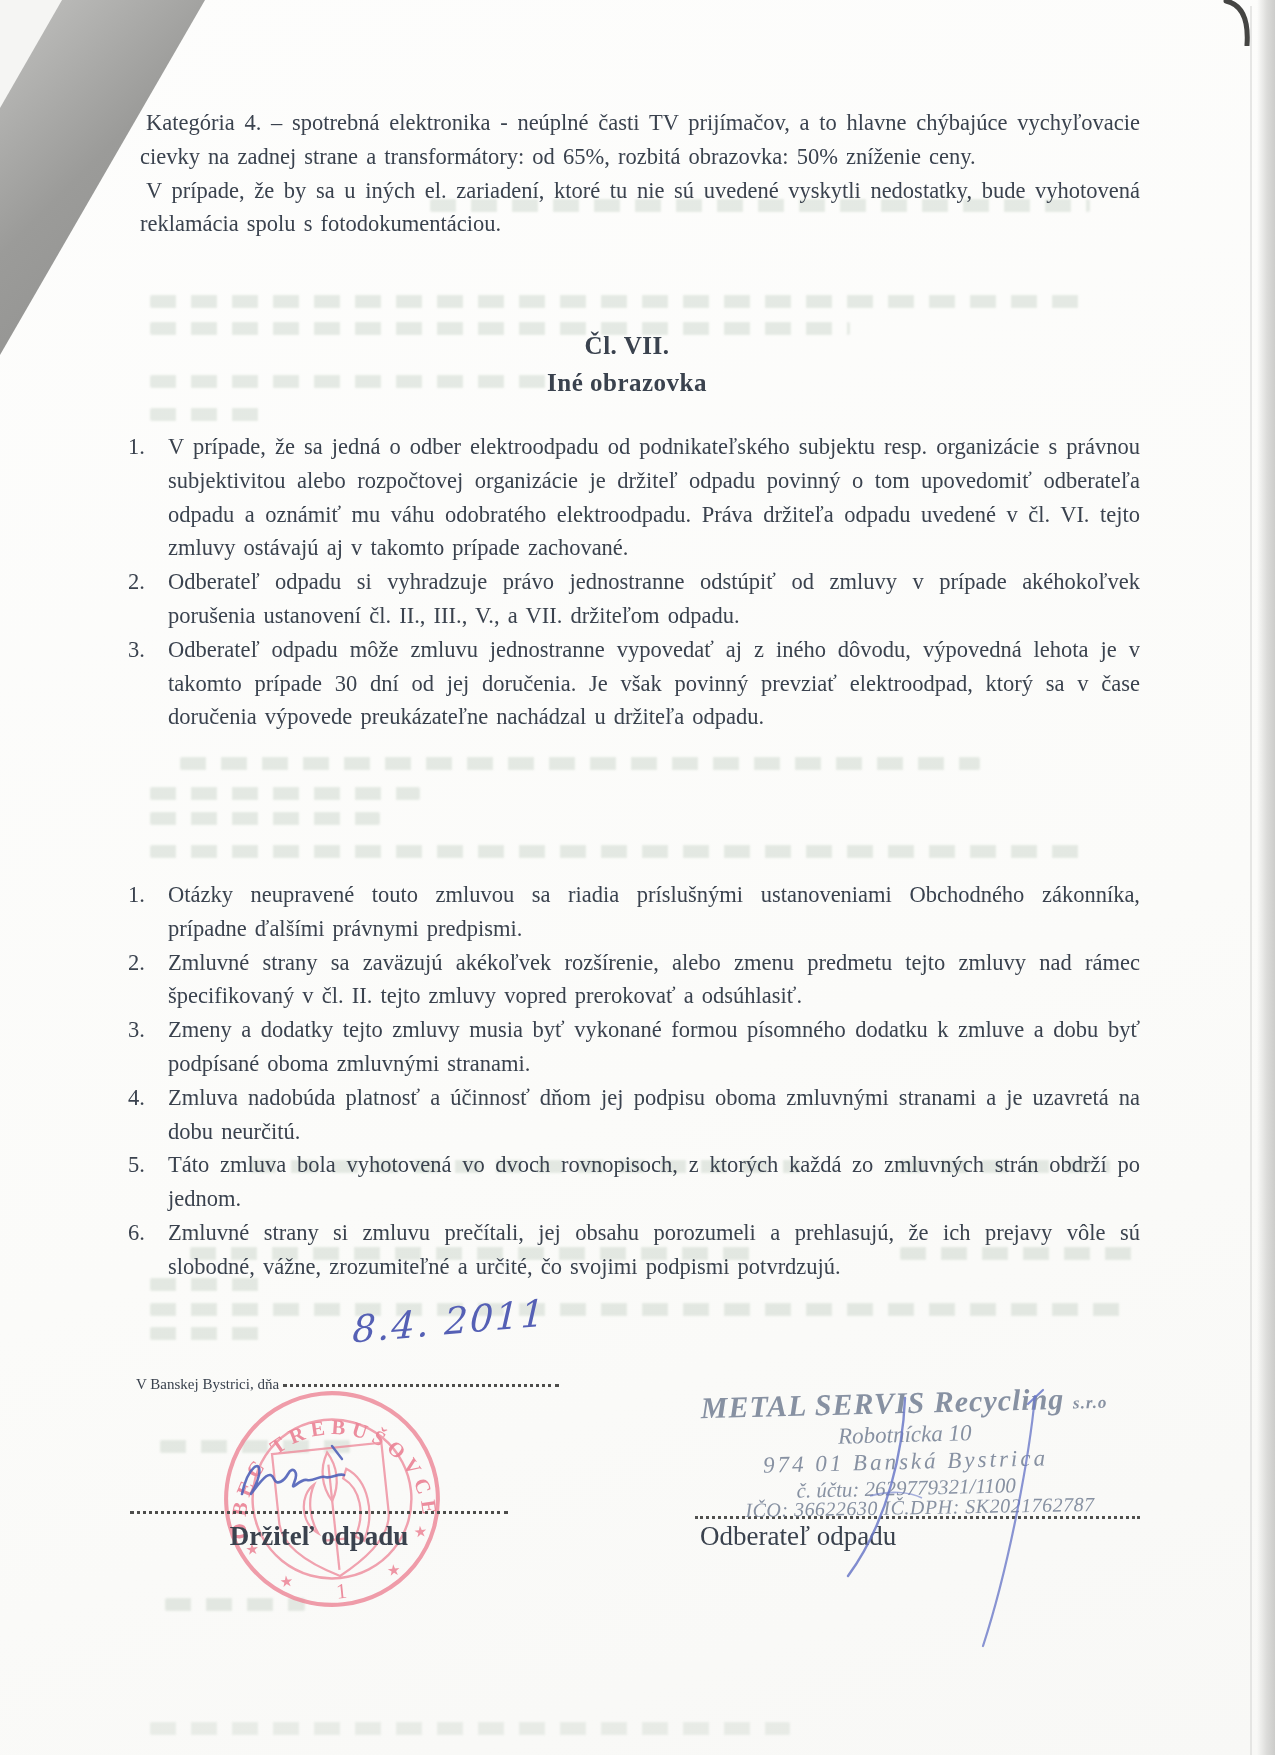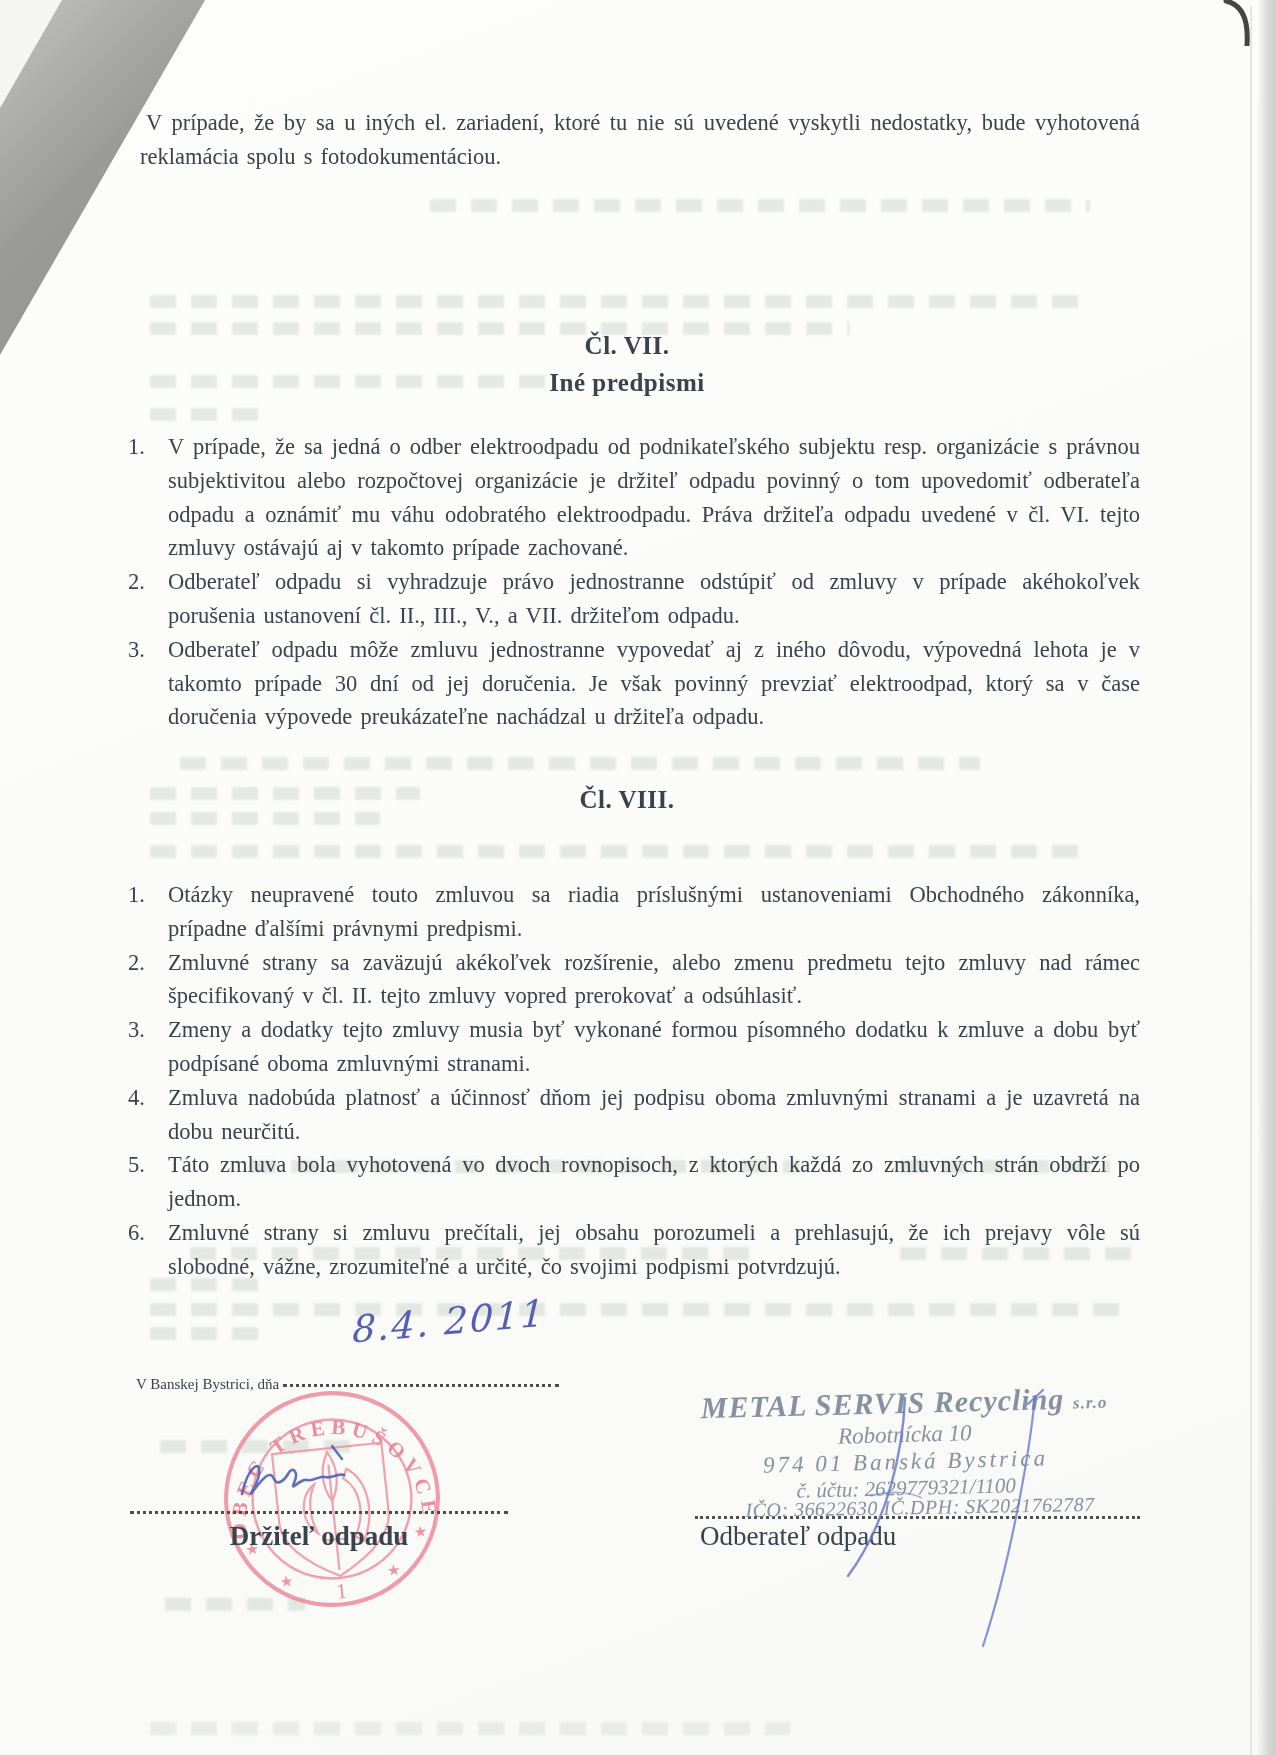--- a/index.html
+++ b/index.html
@@ -87,42 +87,42 @@
   <div class="ghost" style="left:190px;top:1247px;width:570px"></div>
   <div class="ghost" style="left:900px;top:1247px;width:240px"></div>
   <div class="ghost" style="left:150px;top:1278px;width:110px"></div>
   <div class="ghost" style="left:150px;top:1303px;width:980px"></div>
   <div class="ghost" style="left:150px;top:1327px;width:110px"></div>
   <div class="ghost" style="left:160px;top:1440px;width:190px"></div>
   <div class="ghost" style="left:165px;top:1598px;width:140px"></div>
   <div class="ghost" style="left:150px;top:1722px;width:640px;opacity:.4"></div>
 
   <div class="block body-text" style="top:106px">
+    <p class="intro">Kategória 4.  –  spotrebná elektronika - neúplné časti TV prijímačov, a to hlavne chýbajúce vychyľovacie cievky na zadnej strane a transformátory: od 65%, rozbitá obrazovka: 50% zníženie ceny.</p>
     <p class="intro">V prípade, že by sa u iných el. zariadení, ktoré tu nie sú uvedené vyskytli nedostatky, bude vyhotovená reklamácia spolu s fotodokumentáciou.</p>
   </div>
 
   <h2 class="block art-head" style="top:327px">Čl. VII.</h2>
-  <h2 class="block art-head" style="top:364px">Iné predpismi</h2>
+  <h2 class="block art-head" style="top:364px">Iné obrazovka</h2>
 
   <div class="block body-text clist" style="top:430px">
     <div class="citem">
       <span class="num">1.</span>
       <span class="txt">V prípade, že sa jedná o odber elektroodpadu od podnikateľského subjektu resp. organizácie s právnou subjektivitou alebo rozpočtovej organizácie je držiteľ odpadu povinný o tom upovedomiť odberateľa odpadu a oznámiť mu váhu odobratého elektroodpadu. Práva držiteľa odpadu uvedené v čl. VI. tejto zmluvy ostávajú aj v takomto prípade zachované.</span>
     </div>
     <div class="citem">
       <span class="num">2.</span>
       <span class="txt">Odberateľ odpadu si vyhradzuje právo jednostranne odstúpiť od zmluvy v prípade akéhokoľvek porušenia ustanovení čl. II., III., V., a VII. držiteľom odpadu.</span>
     </div>
     <div class="citem">
       <span class="num">3.</span>
       <span class="txt">Odberateľ odpadu môže zmluvu jednostranne vypovedať aj z iného dôvodu, výpovedná lehota je v takomto prípade 30 dní od jej doručenia. Je však povinný prevziať elektroodpad, ktorý sa v čase doručenia výpovede preukázateľne nachádzal u držiteľa odpadu.</span>
     </div>
   </div>
 
-  <h2 class="block art-head" style="top:781px">Čl. VIII.</h2>
 
   <div class="block body-text clist" style="top:878px">
     <div class="citem">
       <span class="num">1.</span>
       <span class="txt">Otázky neupravené touto zmluvou sa riadia príslušnými ustanoveniami Obchodného zákonníka, prípadne ďalšími právnymi predpismi.</span>
     </div>
     <div class="citem">
       <span class="num">2.</span>
       <span class="txt">Zmluvné strany sa zaväzujú akékoľvek rozšírenie, alebo zmenu predmetu tejto zmluvy nad rámec špecifikovaný v čl. II. tejto zmluvy vopred prerokovať a odsúhlasiť.</span>
     </div>

